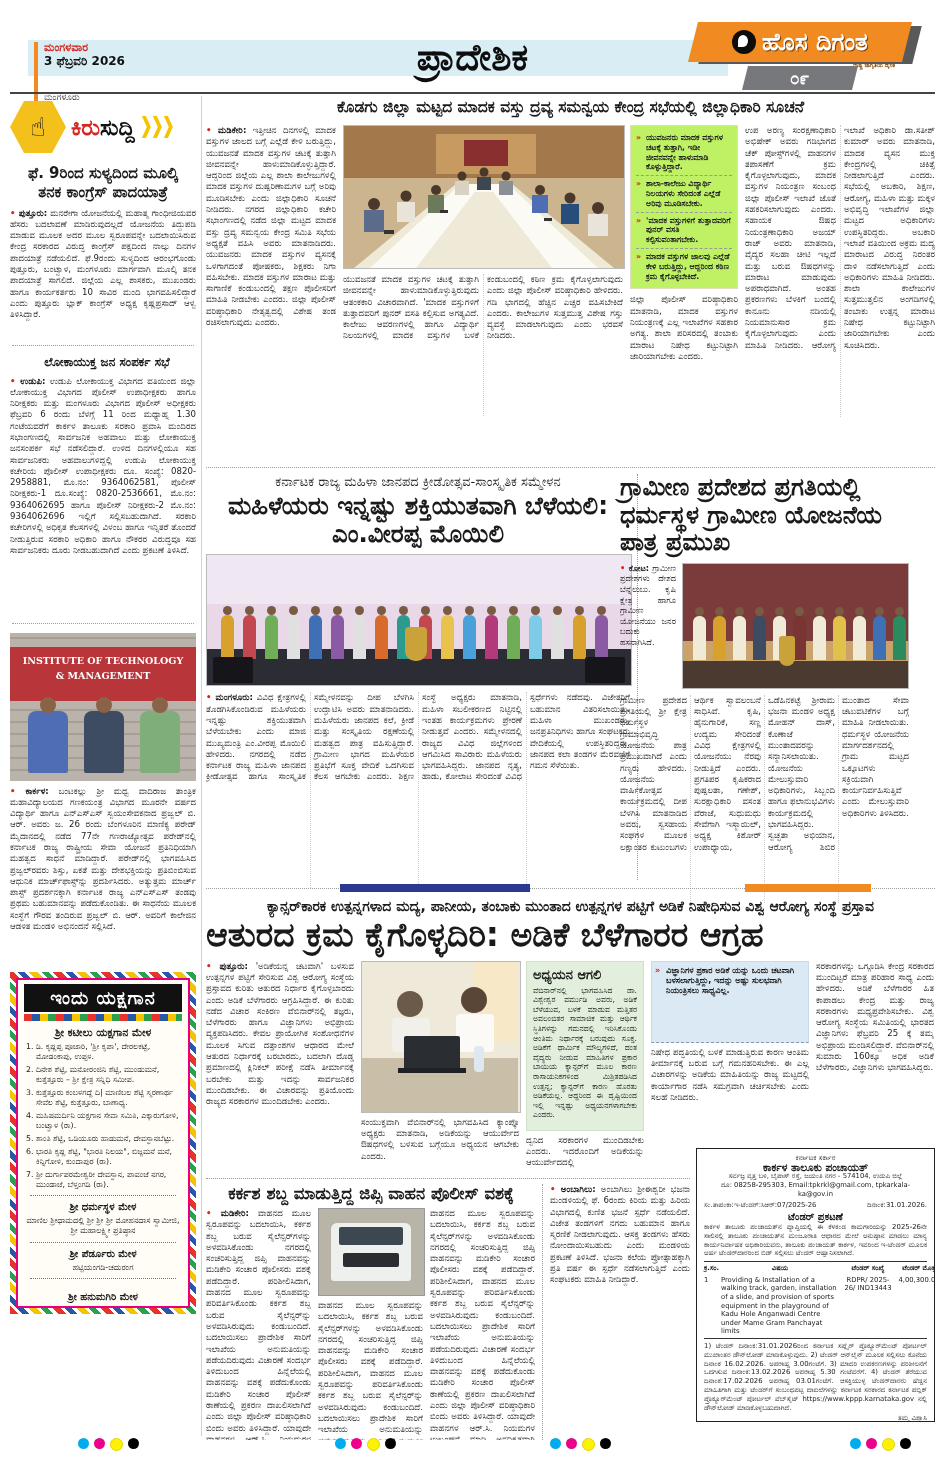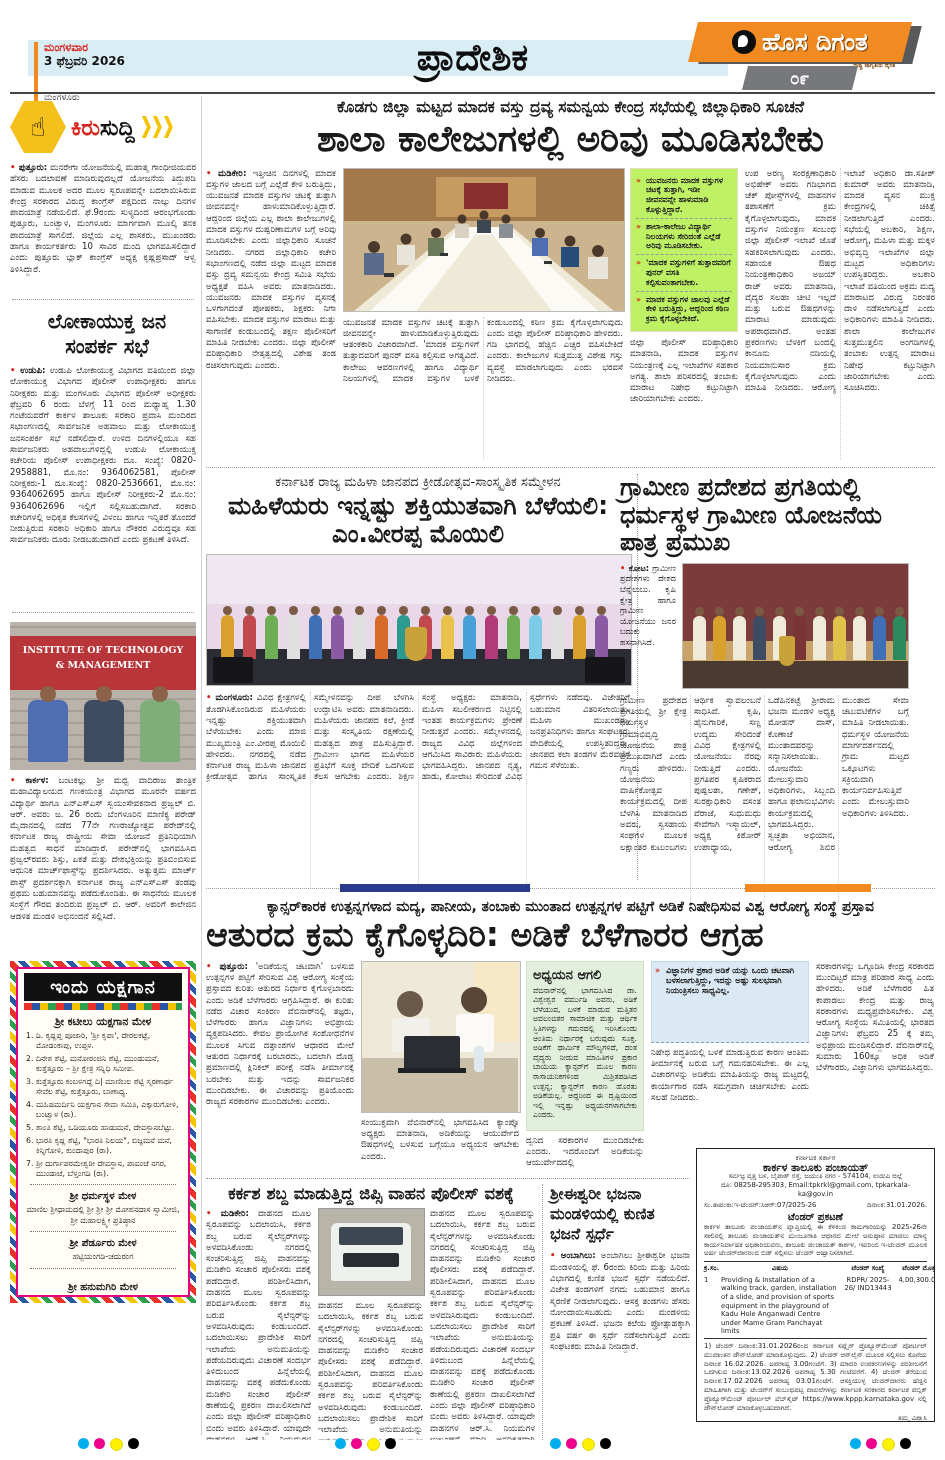--- a/index.html
+++ b/index.html
@@ -35,21 +35,21 @@
   .leftcol{position:absolute;left:10px;top:98px;width:186px;height:1336px;overflow:hidden;}
   .vdiv-left{position:absolute;left:201px;top:96px;height:1340px;border-left:1px solid #d2d2d2;}
   .kiru{display:flex;align-items:center;gap:5px;height:58px;margin-bottom:6px;}
   .kiru-hex{width:56px;height:52px;background:#f3c01c;clip-path:polygon(25% 0,75% 0,100% 50%,75% 100%,25% 100%,0 50%);display:flex;align-items:center;justify-content:center;font-size:26px;color:#111;flex:0 0 auto;}
   .kiru-word{font-size:22px;font-weight:bold;white-space:nowrap;}
   .kiru-word .r{color:#d6251f;}
   .kiru-word .b{color:#111;}
   .kiru-chev{display:flex;gap:2px;margin-left:2px;}
   .kiru-chev i{display:block;width:9px;height:22px;background:#f5c400;clip-path:polygon(0 0,45% 0,100% 50%,45% 100%,0 100%,55% 50%);}
   .lstory-head{font-size:15px;font-weight:bold;text-align:center;line-height:1.25;margin:8px 4px 6px;}
-  .lstory-head.sm{font-size:20px;margin-left:12px;}
+  .lstory-head.sm{font-size:12px;margin-left:12px;}
   .lsep{border-top:1px dotted #9a9a9a;margin:9px 2px;}
   .inst-photo{position:relative;width:100%;height:148px;background:repeating-linear-gradient(0deg,#b9b3ab 0 10px,#a79f96 10px 12px);overflow:hidden;margin:4px 0 5px;}
   .inst-banner{position:absolute;left:0;top:14px;right:0;height:48px;background:#b8353a;color:#fff;text-align:center;font-family:"DejaVu Serif","Liberation Serif",serif;font-weight:bold;font-size:9.5px;line-height:1.6;padding-top:6px;}
   .fig{position:absolute;bottom:8px;width:40px;height:62px;border-radius:8px 8px 2px 2px;}
   .fig::before{content:"";position:absolute;left:12px;top:-14px;width:16px;height:16px;border-radius:50%;background:#8a6248;}
   .yaksha{margin-top:8px;padding:6px;background:repeating-linear-gradient(45deg,#e8322a 0 6px,#fff 6px 9px,#2a57a5 9px 14px,#fff 14px 17px,#f5c400 17px 23px,#fff 23px 26px,#2e9e4f 26px 31px,#fff 31px 34px);}
   .yaksha-in{background:#fffdf6;border:2px solid #e6007e;padding:4px 6px;height:318px;overflow:hidden;}
   .yaksha-title{background:#111;color:#fff;font-weight:bold;font-size:18px;text-align:center;padding:3px 0;letter-spacing:1px;}
   .yaksha-bunt{height:7px;background:repeating-linear-gradient(90deg,#e8322a 0 8px,#2a57a5 8px 16px,#f5c400 16px 24px,#2e9e4f 24px 32px);margin:2px 0 5px;}
   .yaksha-sub{font-weight:bold;font-size:10.5px;text-align:center;margin:4px 0 3px;}
@@ -186,20 +186,21 @@
       <span class="kiru-hex">☝</span>
       <span class="kiru-word"><span class="r">ಕಿರು</span><span class="b">ಸುದ್ದಿ</span></span>
       <span class="kiru-chev">
           <i></i>
           <i></i>
           <i></i>
         </span>
     </div>
 
     <div>
+      <div class="lstory-head">ಫೆ. 9ರಿಂದ ಸುಳ್ಯದಿಂದ ಮೂಲ್ಕಿ ತನಕ ಕಾಂಗ್ರೆಸ್ ಪಾದಯಾತ್ರೆ</div>
       <div class="body-txt" style="height:128px;">
         <span class="byline">ಪುತ್ತೂರು:</span>
         <span>ಮನರೇಗಾ ಯೋಜನೆಯಲ್ಲಿ ಮಹಾತ್ಮ ಗಾಂಧೀಜಿಯವರ ಹೆಸರು ಬದಲಾವಣೆ ಮಾಡಿರುವುದಲ್ಲದೆ ಯೋಜನೆಯ ತಿದ್ದುಪಡಿ ಮಾಡುವ ಮೂಲಕ ಅದರ ಮೂಲ ಸ್ವರೂಪವನ್ನೇ ಬದಲಾಯಿಸಿರುವ ಕೇಂದ್ರ ಸರಕಾರದ ವಿರುದ್ಧ ಕಾಂಗ್ರೆಸ್ ಪಕ್ಷದಿಂದ ನಾಲ್ಕು ದಿನಗಳ ಪಾದಯಾತ್ರೆ ನಡೆಯಲಿದೆ. ಫೆ.9ರಂದು ಸುಳ್ಯದಿಂದ ಆರಂಭಗೊಂಡು ಪುತ್ತೂರು, ಬಂಟ್ವಾಳ, ಮಂಗಳೂರು ಮಾರ್ಗವಾಗಿ ಮೂಲ್ಕಿ ತನಕ ಪಾದಯಾತ್ರೆ ಸಾಗಲಿದೆ. ಜಿಲ್ಲೆಯ ಎಲ್ಲ ಶಾಸಕರು, ಮುಖಂಡರು ಹಾಗೂ ಕಾರ್ಯಕರ್ತರು 10 ಸಾವಿರ ಮಂದಿ ಭಾಗವಹಿಸಲಿದ್ದಾರೆ ಎಂದು ಪುತ್ತೂರು ಬ್ಲಾಕ್ ಕಾಂಗ್ರೆಸ್ ಅಧ್ಯಕ್ಷ ಕೃಷ್ಣಪ್ರಸಾದ್ ಆಳ್ವ ತಿಳಿಸಿದ್ದಾರೆ.</span>
       </div>
     </div>
     <div class="lsep"></div>
 
     <div>
       <div class="lstory-head sm">ಲೋಕಾಯುಕ್ತ ಜನ ಸಂಪರ್ಕ ಸಭೆ</div>
       <div class="body-txt" style="height:238px;">
@@ -246,21 +247,20 @@
         <div class="yaksha-sep"></div>
         <div class="yaksha-sub" style="font-size:10px;margin-top:12px;">ಶ್ರೀ ಹನುಮಗಿರಿ ಮೇಳ</div>
         <div class="yaksha-sec">ಹಳೆಯಾಣಿಯಲ್ಲಿ</div>
 
       </div>
     </div>
   </div>
 
   <div class="main-art">
     <div class="main-kicker">ಕೊಡಗು ಜಿಲ್ಲಾ ಮಟ್ಟದ ಮಾದಕ ವಸ್ತು ದ್ರವ್ಯ ಸಮನ್ವಯ ಕೇಂದ್ರ ಸಭೆಯಲ್ಲಿ ಜಿಲ್ಲಾಧಿಕಾರಿ ಸೂಚನೆ</div>
-    <div class="main-head">ಶಾಲಾ ಕಾಲೇಜುಗಳಲ್ಲಿ ಅರಿವು ಮೂಡಿಸಬೇಕು</div>
     <div class="main-body-row">
       <div class="mcolA body-txt">
         <span class="byline">ಮಡಿಕೇರಿ:</span>
         <span>ಇತ್ತೀಚಿನ ದಿನಗಳಲ್ಲಿ ಮಾದಕ ವಸ್ತುಗಳ ಜಾಲದ ಬಗ್ಗೆ ಎಲ್ಲೆಡೆ ಕೇಳಿ ಬರುತ್ತಿದ್ದು, ಯುವಜನತೆ ಮಾದಕ ವಸ್ತುಗಳ ಚಟಕ್ಕೆ ತುತ್ತಾಗಿ ಜೀವನವನ್ನೇ ಹಾಳುಮಾಡಿಕೊಳ್ಳುತ್ತಿದ್ದಾರೆ. ಆದ್ದರಿಂದ ಜಿಲ್ಲೆಯ ಎಲ್ಲ ಶಾಲಾ ಕಾಲೇಜುಗಳಲ್ಲಿ ಮಾದಕ ವಸ್ತುಗಳ ದುಷ್ಪರಿಣಾಮಗಳ ಬಗ್ಗೆ ಅರಿವು ಮೂಡಿಸಬೇಕು ಎಂದು ಜಿಲ್ಲಾಧಿಕಾರಿ ಸೂಚನೆ ನೀಡಿದರು. ನಗರದ ಜಿಲ್ಲಾಧಿಕಾರಿ ಕಚೇರಿ ಸಭಾಂಗಣದಲ್ಲಿ ನಡೆದ ಜಿಲ್ಲಾ ಮಟ್ಟದ ಮಾದಕ ವಸ್ತು ದ್ರವ್ಯ ಸಮನ್ವಯ ಕೇಂದ್ರ ಸಮಿತಿ ಸಭೆಯ ಅಧ್ಯಕ್ಷತೆ ವಹಿಸಿ ಅವರು ಮಾತನಾಡಿದರು. ಯುವಜನರು ಮಾದಕ ವಸ್ತುಗಳ ವ್ಯಸನಕ್ಕೆ ಒಳಗಾಗದಂತೆ ಪೋಷಕರು, ಶಿಕ್ಷಕರು ನಿಗಾ ವಹಿಸಬೇಕು. ಮಾದಕ ವಸ್ತುಗಳ ಮಾರಾಟ ಮತ್ತು ಸಾಗಾಣಿಕೆ ಕಂಡುಬಂದಲ್ಲಿ ತಕ್ಷಣ ಪೊಲೀಸರಿಗೆ ಮಾಹಿತಿ ನೀಡಬೇಕು ಎಂದರು. ಜಿಲ್ಲಾ ಪೊಲೀಸ್ ವರಿಷ್ಠಾಧಿಕಾರಿ ನೇತೃತ್ವದಲ್ಲಿ ವಿಶೇಷ ತಂಡ ರಚಿಸಲಾಗುವುದು ಎಂದರು.</span>
       </div>
       <div class="mcolB">
         <div class="meet-photo">
           <svg width="280" height="142" viewBox="0 0 280 142">
             <rect width="280" height="142" fill="#cbb48e"></rect>
             <rect width="280" height="52" fill="#a3784a"></rect>
@@ -430,21 +430,20 @@
         </div>
         <div class="body-txt" style="height:140px;">ವಾಹನದ ಮೂಲ ಸ್ವರೂಪವನ್ನು ಬದಲಾಯಿಸಿ, ಕರ್ಕಶ ಶಬ್ದ ಬರುವ ಸೈಲೆನ್ಸರ್‌ಗಳನ್ನು ಅಳವಡಿಸಿಕೊಂಡು ನಗರದಲ್ಲಿ ಸಂಚರಿಸುತ್ತಿದ್ದ ಜಿಪ್ಸಿ ವಾಹನವನ್ನು ಮಡಿಕೇರಿ ಸಂಚಾರ ಪೊಲೀಸರು ವಶಕ್ಕೆ ಪಡೆದಿದ್ದಾರೆ. ಪರಿಶೀಲಿಸಿದಾಗ, ವಾಹನದ ಮೂಲ ಸ್ವರೂಪವನ್ನು ಪರಿವರ್ತಿಸಿಕೊಂಡು ಕರ್ಕಶ ಶಬ್ದ ಬರುವ ಸೈಲೆನ್ಸರ್‌ನ್ನು ಅಳವಡಿಸಿರುವುದು ಕಂಡುಬಂದಿದೆ. ಬದಲಾಯಿಸಲು ಪ್ರಾದೇಶಿಕ ಸಾರಿಗೆ ಇಲಾಖೆಯ ಅನುಮತಿಯನ್ನು ಪಡೆಯದಿರುವುದು ವಿಚಾರಣೆ ಸಂದರ್ಭ ತಿಳಿದುಬಂದ ಹಿನ್ನೆಲೆಯಲ್ಲಿ ವಾಹನವನ್ನು ವಶಕ್ಕೆ ಪಡೆದುಕೊಂಡು ಮಡಿಕೇರಿ ಸಂಚಾರ ಪೊಲೀಸ್ ಠಾಣೆಯಲ್ಲಿ ಪ್ರಕರಣ ದಾಖಲಿಸಲಾಗಿದೆ ಎಂದು ಜಿಲ್ಲಾ ಪೊಲೀಸ್ ವರಿಷ್ಠಾಧಿಕಾರಿ ಬಿಂದು ಅವರು ತಿಳಿಸಿದ್ದಾರೆ. ಯಾವುದೇ ವಾಹನಗಳ ಆರ್.ಸಿ. ನಿಯಮಗಳ ಉಲ್ಲಂಘನೆ ಮಾಡಿ ಅನಧಿಕೃತವಾಗಿ ವಾಹನಗಳ ಮೂಲ ಸ್ವರೂಪವನ್ನು ಬದಲಾಯಿಸುವವರ ವಿರುದ್ಧ ಕಠಿಣ ಕ್ರಮ ಕೈಗೊಳ್ಳಲಾಗುವುದು. ಸಾರ್ವಜನಿಕರಿಗೆ ತೊಂದರೆಯಾಗುವ ರೀತಿಯಲ್ಲಿ ಕರ್ಕಶ ಶಬ್ದ ಮಾಡುವ ವಾಹನಗಳ ಮೇಲೆ ನಿರಂತರ ಕಾರ್ಯಾಚರಣೆ ನಡೆಸಲಾಗುವುದು ಎಂದು ಅವರು ಎಚ್ಚರಿಕೆ ನೀಡಿದ್ದಾರೆ. ವಾಹನ ಸವಾರರು ನಿಯಮ ಪಾಲಿಸುವಂತೆ ಮನವಿ ಮಾಡಿದ್ದಾರೆ.</div>
       </div>
       <div class="jeep-c body-txt">ವಾಹನದ ಮೂಲ ಸ್ವರೂಪವನ್ನು ಬದಲಾಯಿಸಿ, ಕರ್ಕಶ ಶಬ್ದ ಬರುವ ಸೈಲೆನ್ಸರ್‌ಗಳನ್ನು ಅಳವಡಿಸಿಕೊಂಡು ನಗರದಲ್ಲಿ ಸಂಚರಿಸುತ್ತಿದ್ದ ಜಿಪ್ಸಿ ವಾಹನವನ್ನು ಮಡಿಕೇರಿ ಸಂಚಾರ ಪೊಲೀಸರು ವಶಕ್ಕೆ ಪಡೆದಿದ್ದಾರೆ. ಪರಿಶೀಲಿಸಿದಾಗ, ವಾಹನದ ಮೂಲ ಸ್ವರೂಪವನ್ನು ಪರಿವರ್ತಿಸಿಕೊಂಡು ಕರ್ಕಶ ಶಬ್ದ ಬರುವ ಸೈಲೆನ್ಸರ್‌ನ್ನು ಅಳವಡಿಸಿರುವುದು ಕಂಡುಬಂದಿದೆ. ಬದಲಾಯಿಸಲು ಪ್ರಾದೇಶಿಕ ಸಾರಿಗೆ ಇಲಾಖೆಯ ಅನುಮತಿಯನ್ನು ಪಡೆಯದಿರುವುದು ವಿಚಾರಣೆ ಸಂದರ್ಭ ತಿಳಿದುಬಂದ ಹಿನ್ನೆಲೆಯಲ್ಲಿ ವಾಹನವನ್ನು ವಶಕ್ಕೆ ಪಡೆದುಕೊಂಡು ಮಡಿಕೇರಿ ಸಂಚಾರ ಪೊಲೀಸ್ ಠಾಣೆಯಲ್ಲಿ ಪ್ರಕರಣ ದಾಖಲಿಸಲಾಗಿದೆ ಎಂದು ಜಿಲ್ಲಾ ಪೊಲೀಸ್ ವರಿಷ್ಠಾಧಿಕಾರಿ ಬಿಂದು ಅವರು ತಿಳಿಸಿದ್ದಾರೆ. ಯಾವುದೇ ವಾಹನಗಳ ಆರ್.ಸಿ. ನಿಯಮಗಳ ಉಲ್ಲಂಘನೆ ಮಾಡಿ ಅನಧಿಕೃತವಾಗಿ ವಾಹನಗಳ ಮೂಲ ಸ್ವರೂಪವನ್ನು ಬದಲಾಯಿಸುವವರ ವಿರುದ್ಧ ಕಠಿಣ ಕ್ರಮ ಕೈಗೊಳ್ಳಲಾಗುವುದು. ಸಾರ್ವಜನಿಕರಿಗೆ ತೊಂದರೆಯಾಗುವ ರೀತಿಯಲ್ಲಿ ಕರ್ಕಶ ಶಬ್ದ ಮಾಡುವ ವಾಹನಗಳ ಮೇಲೆ ನಿರಂತರ ಕಾರ್ಯಾಚರಣೆ ನಡೆಸಲಾಗುವುದು ಎಂದು ಅವರು ಎಚ್ಚರಿಕೆ ನೀಡಿದ್ದಾರೆ. ವಾಹನ ಸವಾರರು ನಿಯಮ ಪಾಲಿಸುವಂತೆ ಮನವಿ ಮಾಡಿದ್ದಾರೆ.</div>
     </div>
   </div>
 
   <div class="vdiv-bot"></div>
 
   <div class="bhajan">
-    <div class="bhajan-head">ಶ್ರೀಈಶ್ವರೀ ಭಜನಾ ಮಂಡಳಿಯಲ್ಲಿ ಕುಣಿತ ಭಜನೆ ಸ್ಪರ್ಧೆ</div>
     <div class="bhajan-body body-txt">
       <span class="byline">ಅಂಬಾಗಿಲು:</span>
       <span>ಅಂಬಾಗಿಲು ಶ್ರೀಈಶ್ವರೀ ಭಜನಾ ಮಂಡಳಿಯಲ್ಲಿ ಫೆ. 6ರಂದು ಕಿರಿಯ ಮತ್ತು ಹಿರಿಯ ವಿಭಾಗದಲ್ಲಿ ಕುಣಿತ ಭಜನೆ ಸ್ಪರ್ಧೆ ನಡೆಯಲಿದೆ. ವಿಜೇತ ತಂಡಗಳಿಗೆ ನಗದು ಬಹುಮಾನ ಹಾಗೂ ಸ್ಮರಣಿಕೆ ನೀಡಲಾಗುವುದು. ಆಸಕ್ತ ತಂಡಗಳು ಹೆಸರು ನೋಂದಾಯಿಸಬಹುದು ಎಂದು ಮಂಡಳಿಯ ಪ್ರಕಟಣೆ ತಿಳಿಸಿದೆ. ಭಜನಾ ಕಲೆಯ ಪ್ರೋತ್ಸಾಹಕ್ಕಾಗಿ ಪ್ರತಿ ವರ್ಷ ಈ ಸ್ಪರ್ಧೆ ನಡೆಸಲಾಗುತ್ತಿದೆ ಎಂದು ಸಂಘಟಕರು ಮಾಹಿತಿ ನೀಡಿದ್ದಾರೆ.</span>
     </div>
   </div>
 
   <div class="tender">
     <div class="t-c t-l1">ಕರ್ನಾಟಕ ಸರ್ಕಾರ</div>
     <div class="t-c t-l2">ಕಾರ್ಕಳ ತಾಲೂಕು ಪಂಚಾಯತ್</div>
     <div class="t-c t-l3">ಸರ್ವಜ್ಞ ವೃತ್ತ ಬಳಿ, ಬೈಪಾಸ್ ರಸ್ತೆ, ಜಯಂತಿ ನಗರ - 574104, ಉಡುಪಿ ಜಿಲ್ಲೆ</div>

